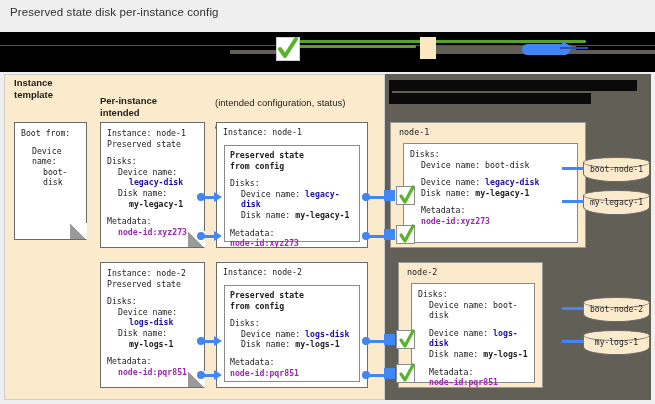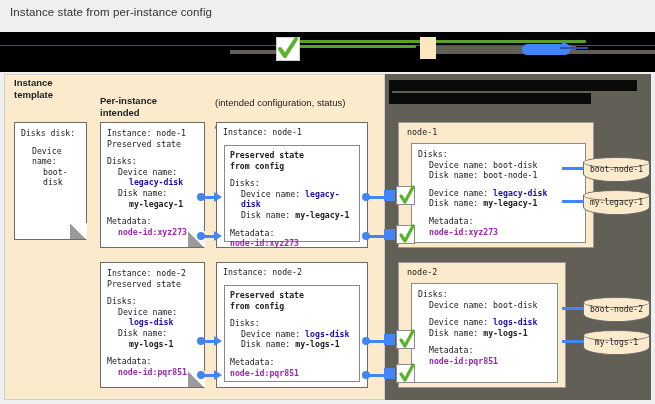--- a/index.html
+++ b/index.html
@@ -159,21 +159,21 @@
   .disk .lbl{
     position:absolute;left:0;top:8px;width:67px;text-align:center;
     font-family:"DejaVu Sans Mono",monospace;font-size:8px;color:#202124;
   }
 </style>
 </head>
 <body>
 
 <div class="stage">
 
-  <div class="title">Instance state from per-instance config</div>
+  <div class="title">Preserved state disk per-instance config</div>
 
   <div class="legend-strip">
     <div class="legend-hairline"></div>
     <div class="legend-greyblock" style="left:230px;top:18px;width:430px;height:7px;"></div>
     <div class="legend-greyblock" style="left:436px;top:14px;width:140px;height:9px;"></div>
     <div class="legend-greenline" style="left:296px;top:8px;width:290px;"></div>
     <div class="legend-greenline" style="left:296px;top:13px;width:120px;"></div>
     <div class="legend-redact" style="left:0;top:22px;width:655px;height:18px;"></div>
     <div class="legend-redact" style="left:0;top:0;width:276px;height:12px;"></div>
     <div class="legend-redact" style="left:300px;top:16px;width:120px;height:7px;"></div>
@@ -200,21 +200,21 @@
     <div>autogenerated</div>
   </div>
 
   <div class="panel-right"></div>
   <div class="rh-tick"></div>
   <div class="rh-line rh1"></div>
   <div class="rh-line rh2"></div>
 
   <div class="card" style="left:14px;top:122px;width:73px;height:118px;">
     <div class="pad">
-      <div>Disks disk:</div>
+      <div>Boot from:</div>
       <div class="gap"></div>
       <div class="idt1">Device name:</div>
       <div class="idt2">boot-disk</div>
     </div>
     <div class="fold"></div>
   </div>
 
   <div class="card" style="left:100px;top:122px;width:105px;height:126px;">
     <div class="pad">
       <div>Instance: node-1</div>
@@ -276,36 +276,35 @@
       <div class="gap"></div>
       <div>Disks:</div>
       <div class="idt1"><span>Device name: </span><span class="blue">logs-disk</span></div>
       <div class="idt1"><span>Disk name: </span><span class="b">my-logs-1</span></div>
       <div class="gap"></div>
       <div>Metadata:</div>
       <div class="purple">node-id:pqr851</div>
     </div>
   </div>
 
-  <div class="nodecard" style="left:398px;top:122px;width:196px;height:126px;">
+  <div class="nodecard" style="left:390px;top:122px;width:196px;height:126px;">
     <div class="nlabel">node-1</div>
     <div class="nodeinner" style="top:20px;height:100px;">
       <div>Disks:</div>
       <div class="idt1"><span>Device name: </span><span>boot-disk</span></div>
-      <div class="idt1"><span>Disk name: </span><span>boot-node-1</span></div>
       <div class="gap"></div>
       <div class="idt1"><span>Device name: </span><span class="blue">legacy-disk</span></div>
       <div class="idt1"><span>Disk name: </span><span class="b">my-legacy-1</span></div>
       <div class="gap"></div>
       <div class="idt1">Metadata:</div>
       <div class="idt1 purple">node-id:xyz273</div>
     </div>
   </div>
 
-  <div class="nodecard" style="left:398px;top:262px;width:168px;height:126px;">
+  <div class="nodecard" style="left:398px;top:262px;width:145px;height:126px;">
     <div class="nlabel">node-2</div>
     <div class="nodeinner" style="top:20px;height:100px;">
       <div>Disks:</div>
       <div class="idt1"><span>Device name: </span><span>boot-disk</span></div>
       <div class="gap"></div>
       <div class="idt1"><span>Device name: </span><span class="blue">logs-disk</span></div>
       <div class="idt1"><span>Disk name: </span><span class="b">my-logs-1</span></div>
       <div class="gap"></div>
       <div class="idt1">Metadata:</div>
       <div class="idt1 purple">node-id:pqr851</div>

